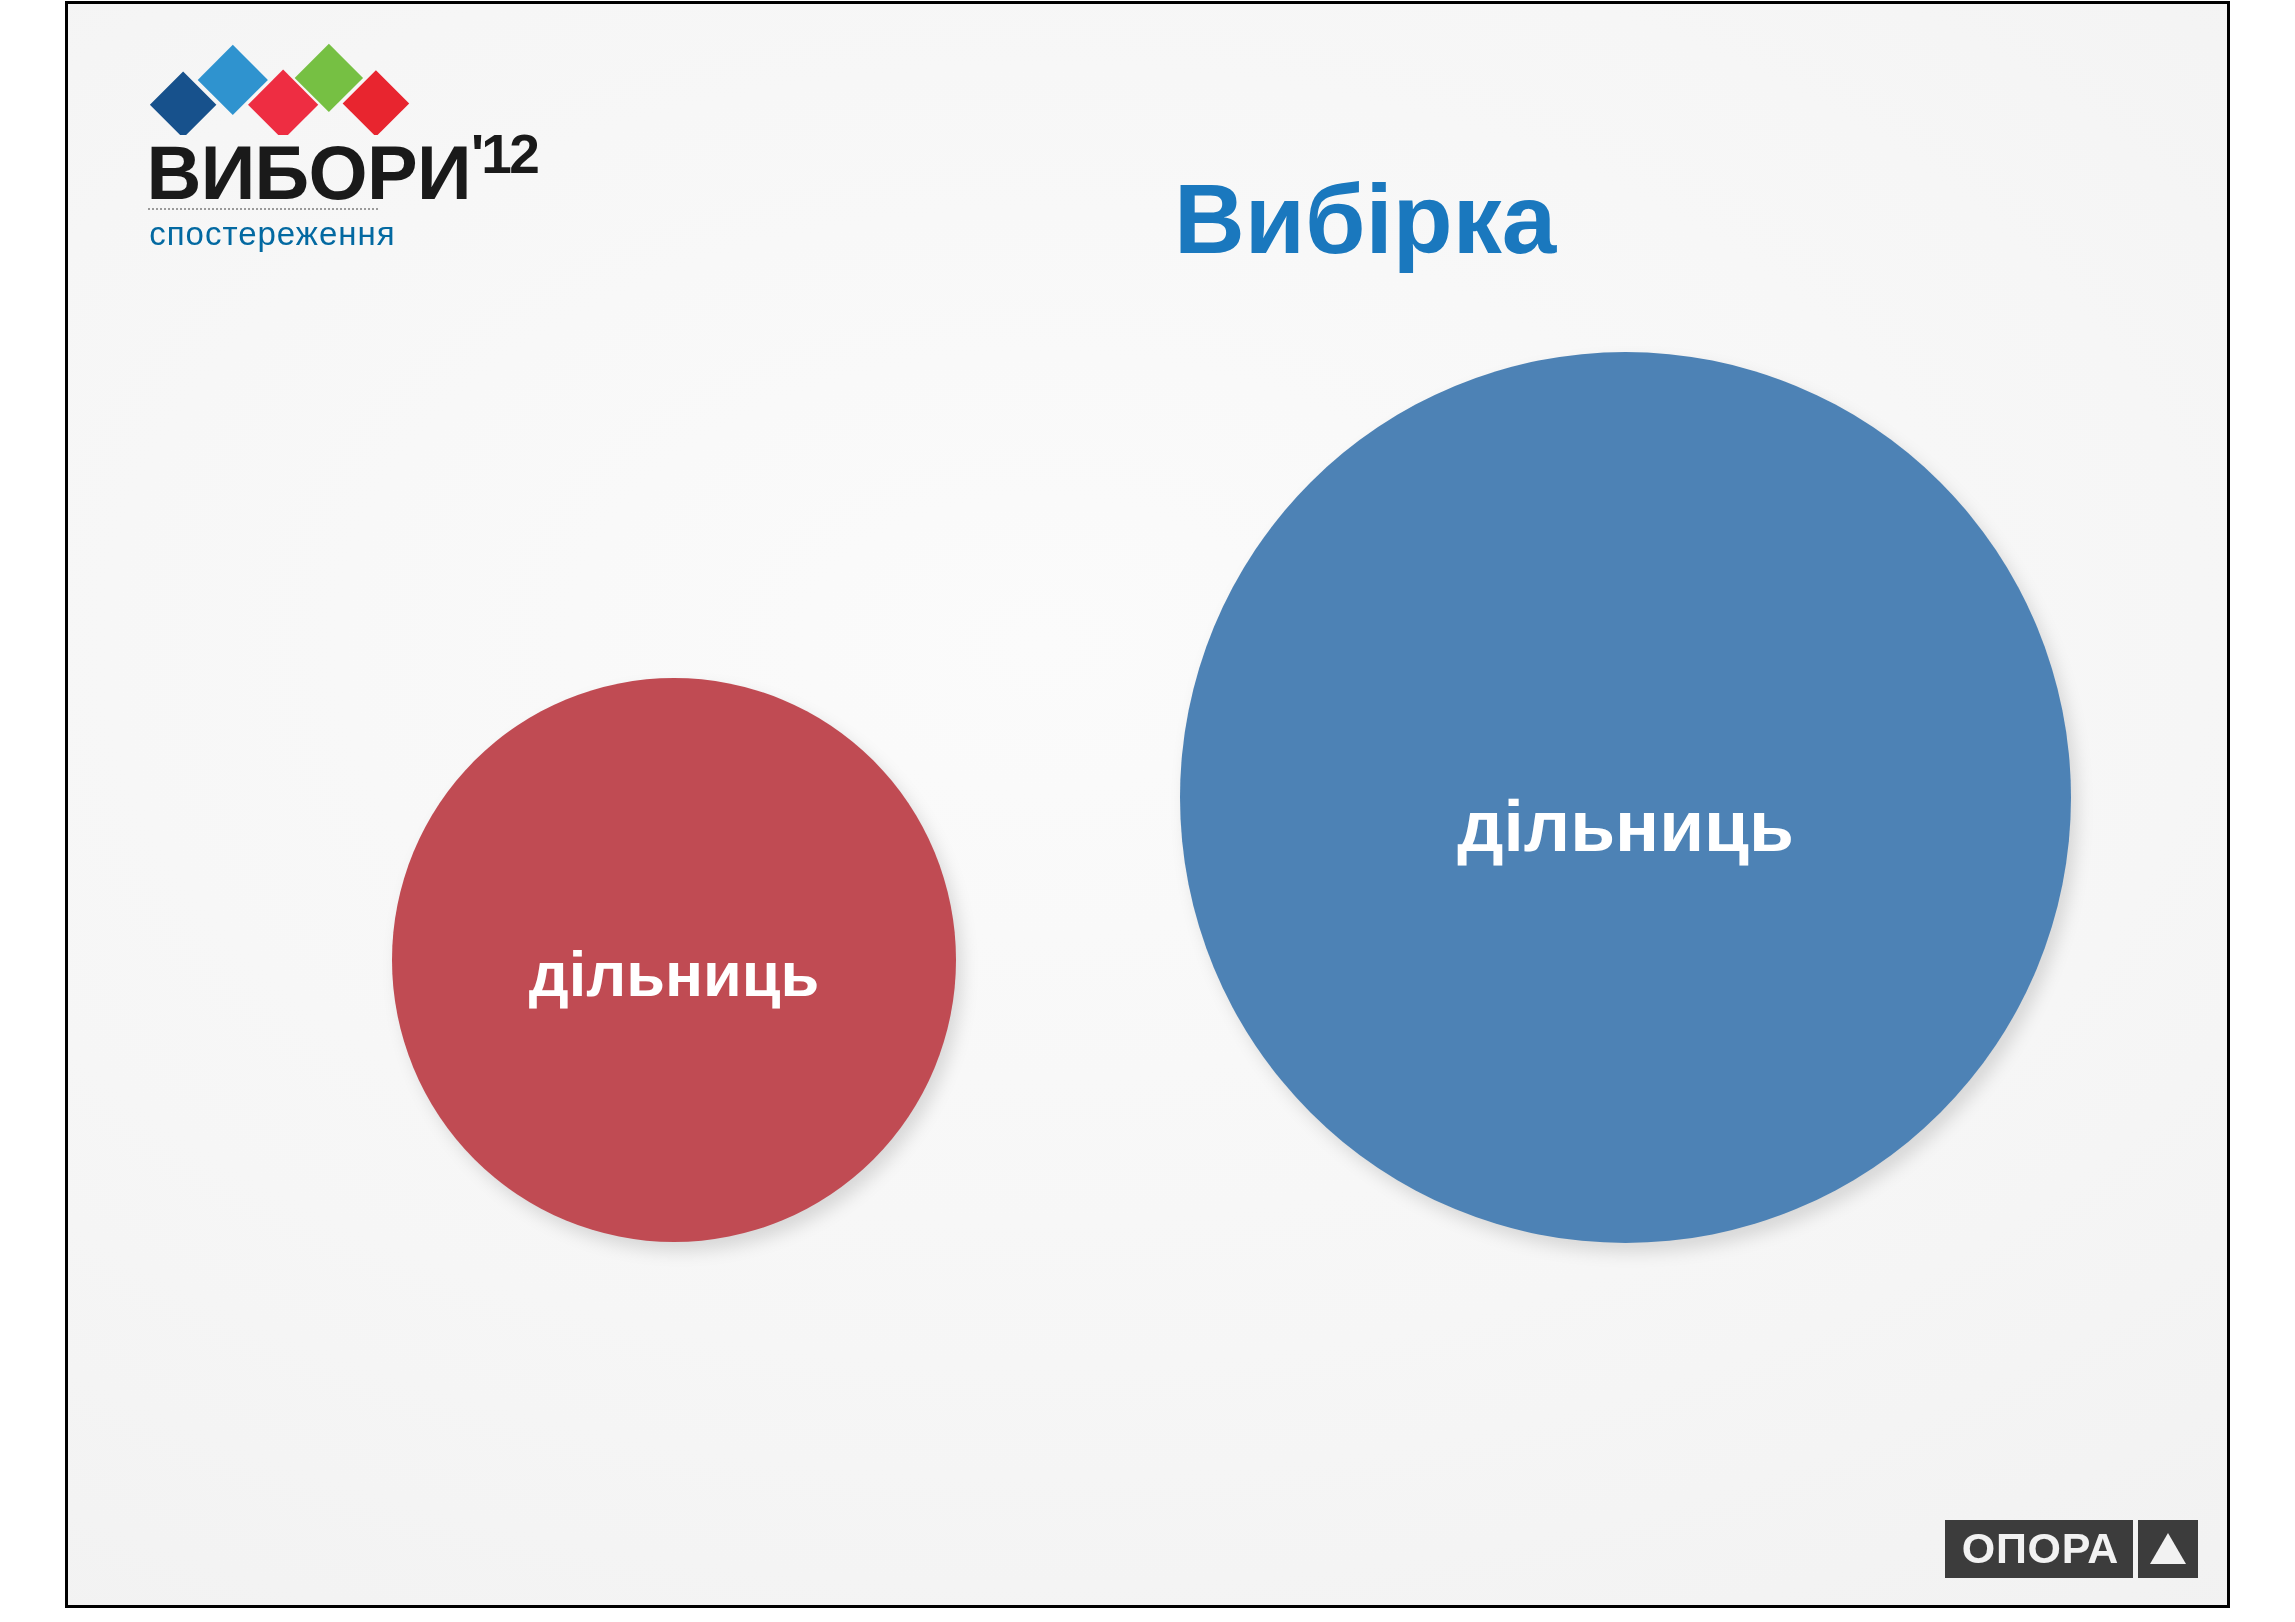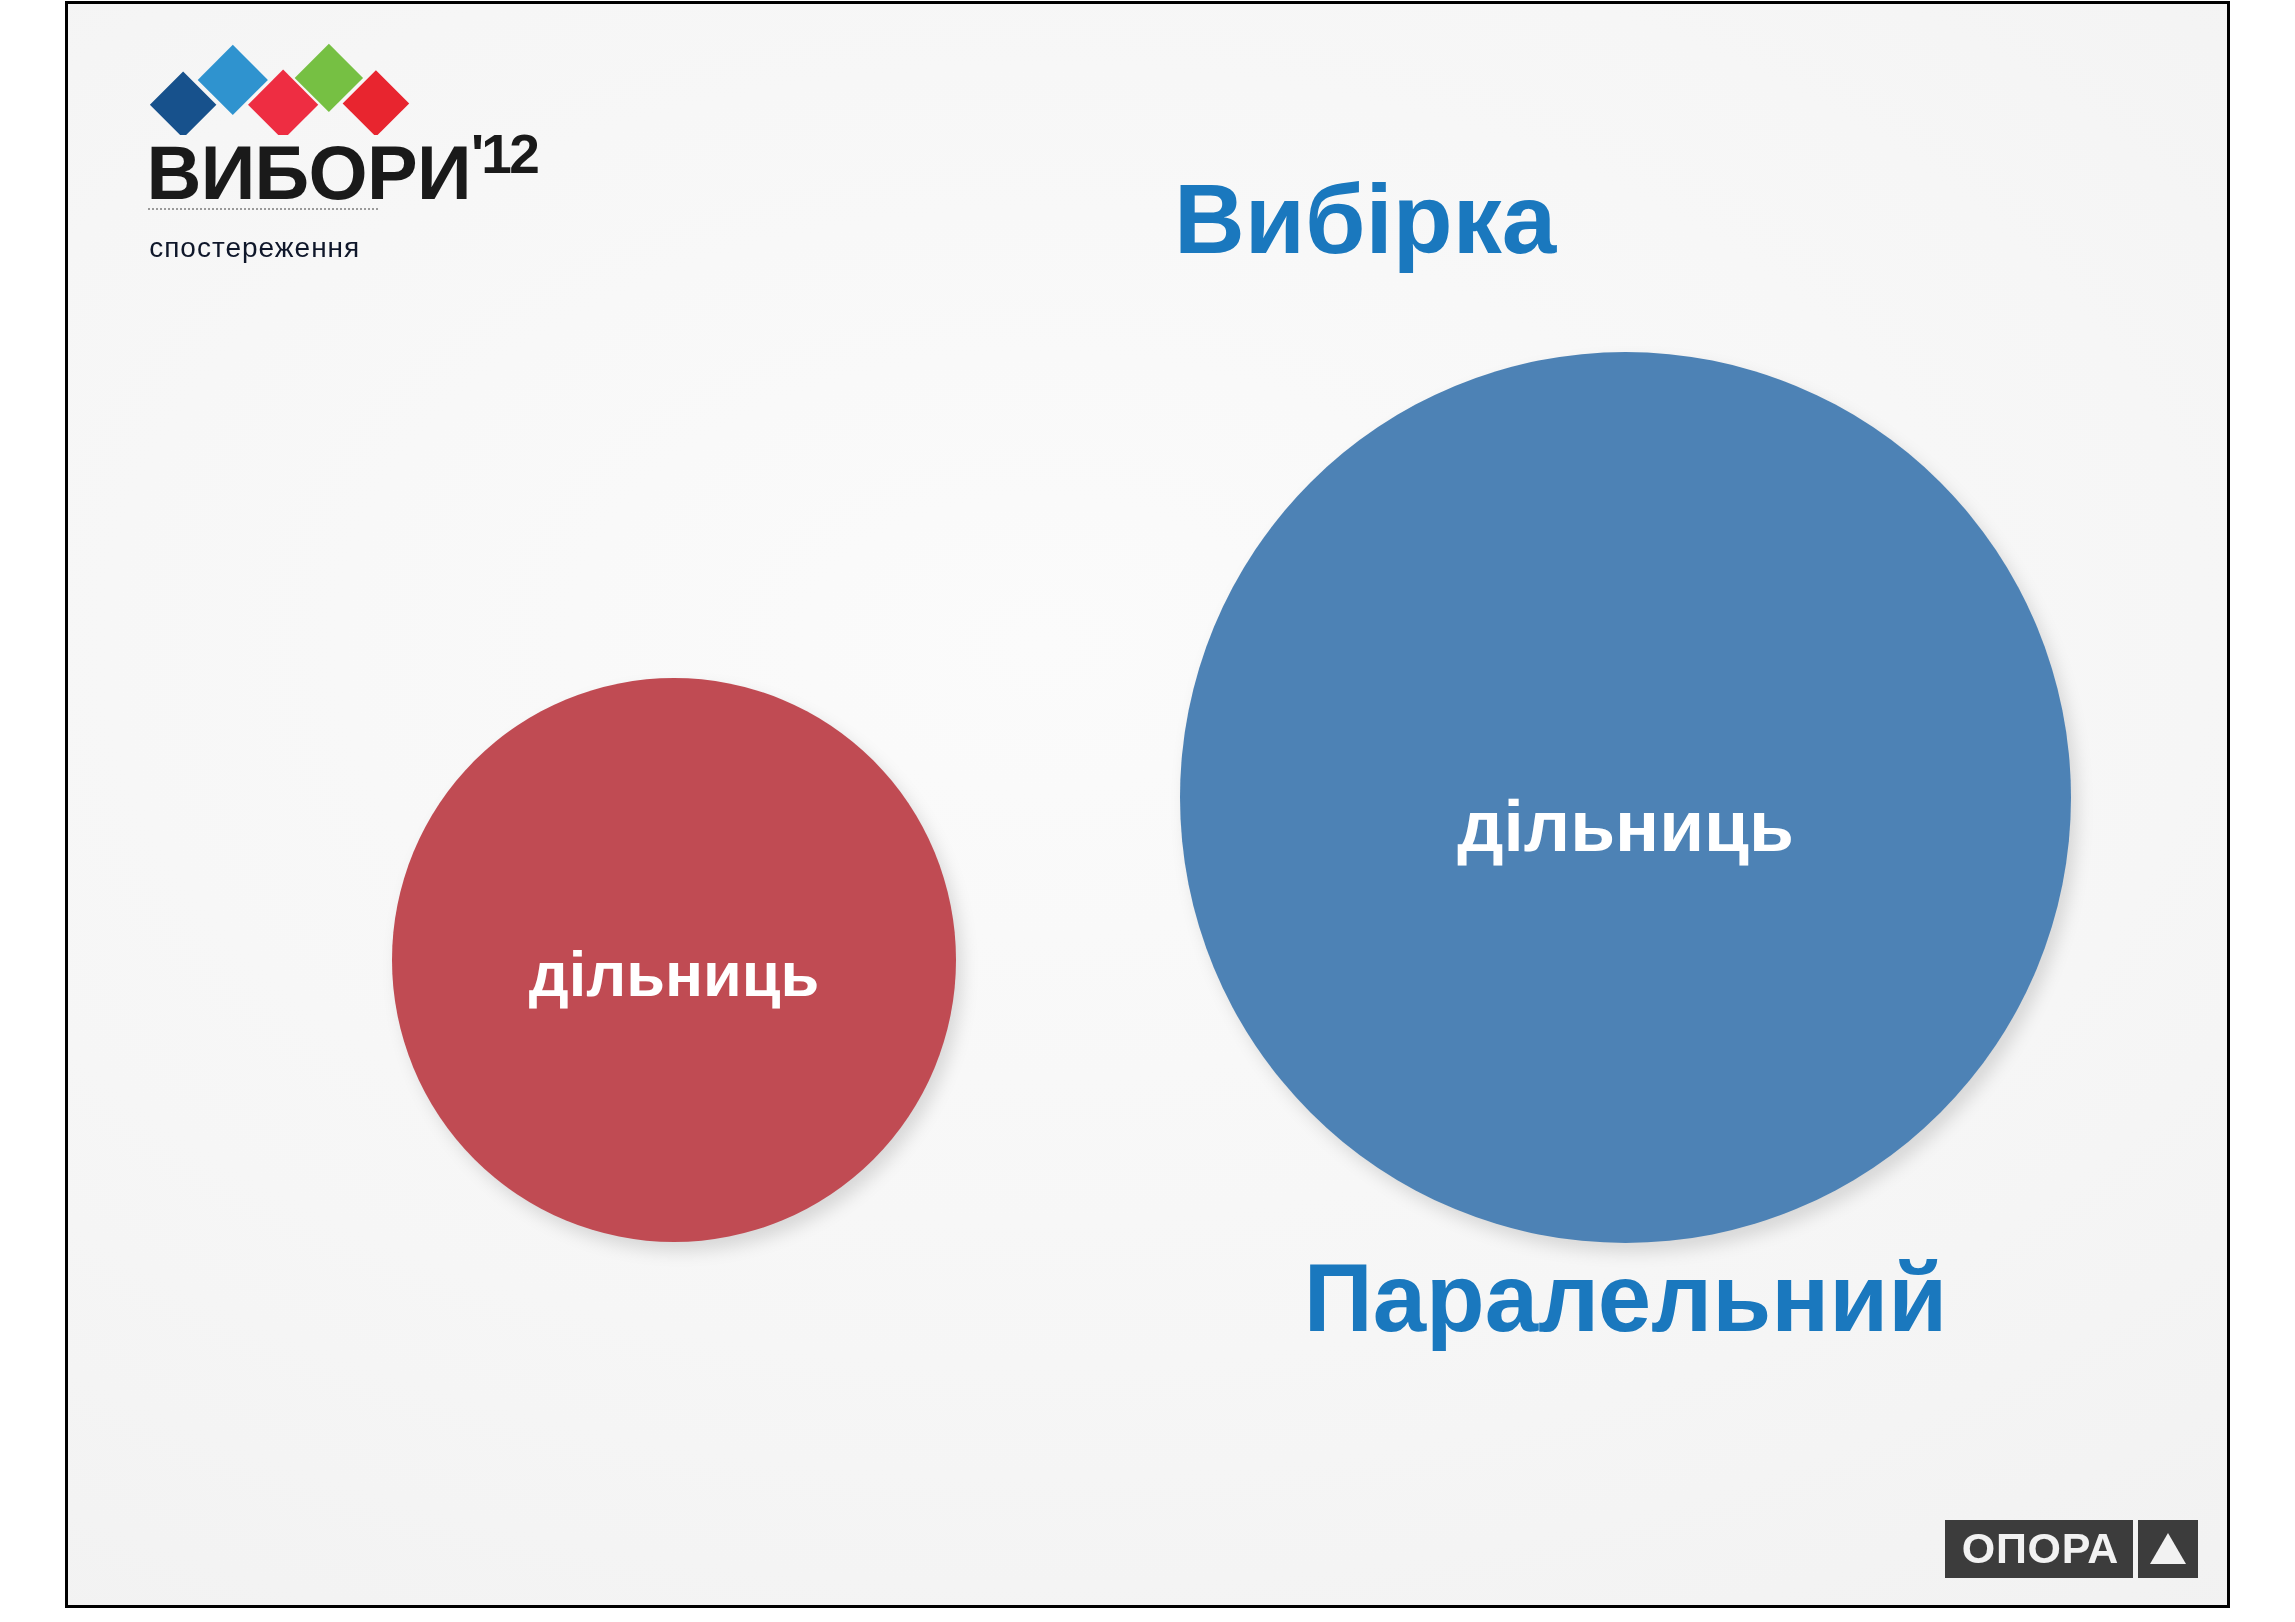--- a/index.html
+++ b/index.html
@@ -66,25 +66,25 @@
   #logo-rule {
     position: absolute;
     left: 7.9px;
     top: 178px;
     width: 230px;
     border-top: 2px dotted #9a9a9a;
   }
   #logo-subtitle {
     position: absolute;
     left: 9.2px;
-    top: 202px;
-    font-size: 28px;
+    top: 185px;
+    font-size: 33px;
     font-weight: 400;
     letter-spacing: 1px;
-    color: #0f172a;
+    color: #0369a1;
     white-space: nowrap;
   }
 
   
   .heading {
     position: absolute;
     color: #1a78be;
     font-weight: 700;
     line-height: 1.12;
     white-space: nowrap;
@@ -218,21 +218,20 @@
 
     <div id="logo-rule"></div>
 
     <div id="logo-subtitle">спостереження</div>
   </div>
 
   <div class="heading" id="heading-vybirka">Вибірка</div>
 
 
   <div class="heading" id="heading-parallel">
-    <span>Паралельний</span>
   </div>
 
   <div class="bubble" id="bubble-exitpoll">
     <div class="unit">дільниць</div>
   </div>
 
   <div class="bubble" id="bubble-parallel">
     <div class="unit">дільниць</div>
   </div>
 

